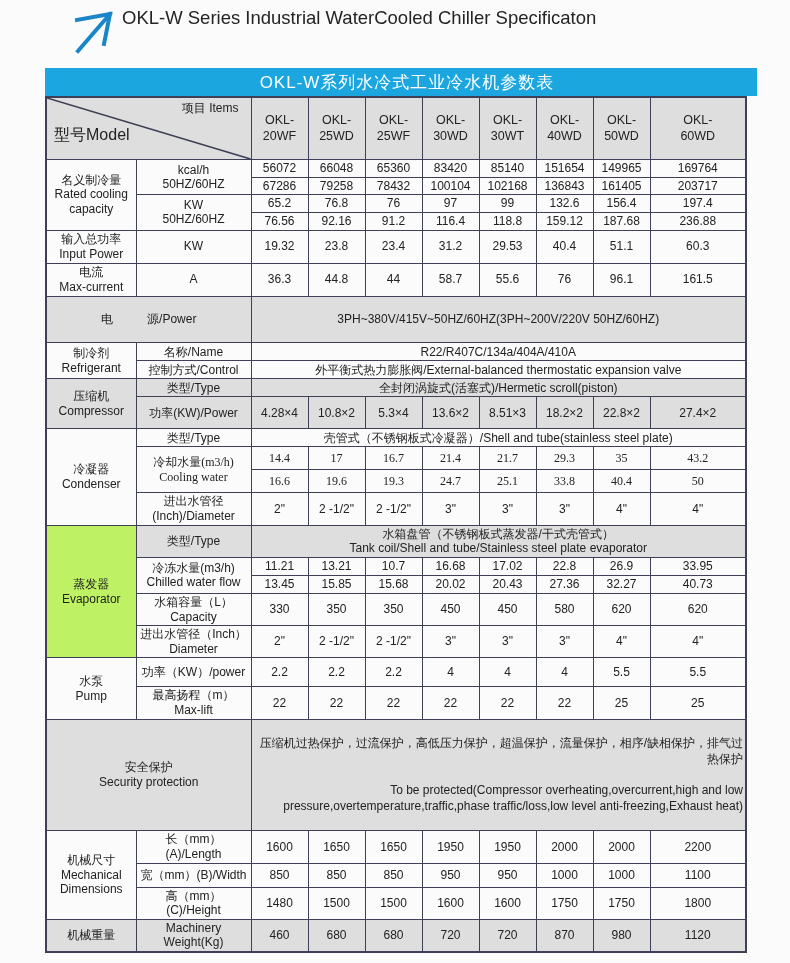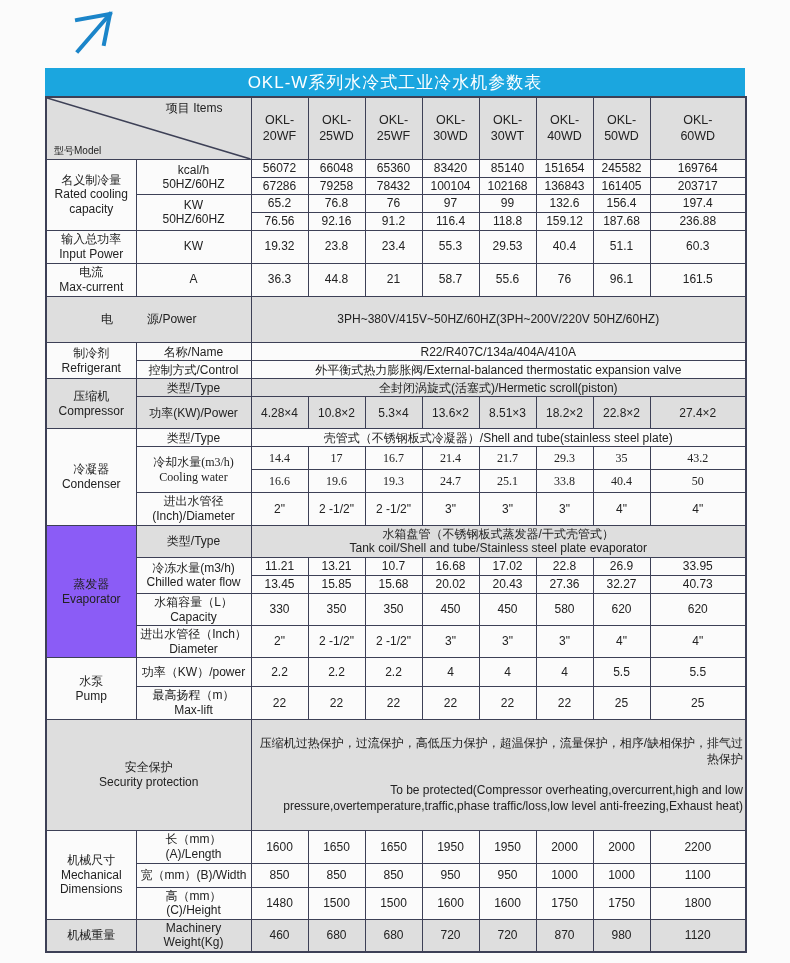--- a/index.html
+++ b/index.html
@@ -13,21 +13,21 @@
   
   .hdr{position:relative;padding:6px 0 0 122px;height:62px;}
   .hdr .arrow{position:absolute;left:70px;top:6px;}
   .title-zh{font-size:27px;font-weight:500;color:#252525;line-height:30px;letter-spacing:1px;}
   .title-en{font-size:18.5px;font-weight:400;color:#242424;line-height:24px;}
   
   .banner{
     width:700px;margin-left:45px;height:28px;
     background:#1ba6df;color:#fff;
     display:flex;align-items:center;justify-content:center;
-    font-size:17px;letter-spacing:1px;
+    font-size:17px;letter-spacing:1px;padding-left:12px;
   }
   
   table{
     border-collapse:collapse;table-layout:fixed;
     width:700px;margin-left:45px;
     font-size:12px;color:#222;
     border:2px solid #3d4056;
   }
   td{
     border:1px solid #3d4056;
@@ -42,37 +42,38 @@
   
   tr.h34 td{height:32px;} tr.h16 td{height:14px;}
   tr.h32 td{height:30px;} tr.h17 td{height:15px;}
   tr.h31 td{height:29px;} tr.h22 td{height:20px;font-family:Liberation Serif, serif;}
   tr.h30 td{height:28px;} tr.h28 td{height:26px;}
   tr.h56 td{height:54px;} tr.h23 td{height:21px;}
   tr.h24 td{height:22px;}
   
   td.corner{position:relative;padding:0;}
   td.corner svg{position:absolute;left:0;top:0;width:100%;height:100%;}
-  td.corner .c-model{position:absolute;left:7px;bottom:2px;font-size:10px;}
-  td.corner .c-items{position:absolute;right:28px;top:3px;font-size:12px;margin-left:42px;}
+  td.corner .c-model{position:absolute;left:7px;bottom:14px;font-size:16px;}
+  td.corner .c-items{position:absolute;right:12px;top:3px;font-size:12px;margin-left:42px;}
   
   .pwr-split{display:flex;justify-content:center;gap:34px;}
   
   .sec-zh,.sec-en{text-align:right;font-size:12px;line-height:1.35;}
 </style>
 </head>
 <body>
 
 <div class="hdr">
   <span class="arrow">
     <svg width="50" height="48" viewBox="0 0 50 48">
       <polyline points="7,14 40,8 34,38" fill="none" stroke="#1b85c9" stroke-width="4" stroke-linecap="square" stroke-linejoin="miter"></polyline>
       <line x1="40" y1="8" x2="8" y2="45" stroke="#1b85c9" stroke-width="4" stroke-linecap="square"></line>
     </svg>
   </span>
+  <div class="title-en">OKL-W Series Industrial WaterCooled Chiller Specificaton</div>
 </div>
 
 <div class="banner">OKL-W系列水冷式工业冷水机参数表</div>
 
 <table>
   <colgroup>
     <col style="width:90px">
       <col style="width:115px">
     <col style="width:57px">
       <col style="width:57px">
@@ -115,21 +116,21 @@
     <td rowspan="4" class="lbl">名义制冷量
 Rated cooling capacity</td>
     <td rowspan="2" class="lbl">kcal/h
 50HZ/60HZ</td>
   <td>56072</td>
         <td>66048</td>
         <td>65360</td>
         <td>83420</td>
         <td>85140</td>
         <td>151654</td>
-        <td>245582</td>
+        <td>149965</td>
         <td>169764</td>
       </tr>
   <tr class="h16">
         <td>67286</td>
         <td>79258</td>
         <td>78432</td>
         <td>100104</td>
         <td>102168</td>
         <td>136843</td>
         <td>161405</td>
@@ -158,34 +159,34 @@
         <td>236.88</td>
       </tr>
 
   <tr class="h32">
     <td class="lbl">输入总功率
 Input Power</td>
     <td class="lbl">KW</td>
   <td>19.32</td>
         <td>23.8</td>
         <td>23.4</td>
-        <td>55.3</td>
+        <td>31.2</td>
         <td>29.53</td>
         <td>40.4</td>
         <td>51.1</td>
         <td>60.3</td>
       </tr>
 
   <tr class="h32">
     <td class="lbl">电流
 Max-current</td>
     <td class="lbl">A</td>
   <td>36.3</td>
         <td>44.8</td>
-        <td>21</td>
+        <td>44</td>
         <td>58.7</td>
         <td>55.6</td>
         <td>76</td>
         <td>96.1</td>
         <td>161.5</td>
       </tr>
 
   <tr class="g h17">
     <td colspan="2">
       <span class="pwr-split">
@@ -260,21 +261,21 @@
         <td>2 -1/2"</td>
         <td>2 -1/2"</td>
         <td>3"</td>
         <td>3"</td>
         <td>3"</td>
         <td>4"</td>
         <td>4"</td>
       </tr>
 
   <tr class="g h30">
-    <td rowspan="5" class="lbl" style="background:#8b5cf6;margin-top:28px;">蒸发器
+    <td rowspan="5" class="lbl" style="background:#bef264;margin-top:28px;">蒸发器
 Evaporator</td>
     <td class="lbl">类型/Type</td>
     <td colspan="8">水箱盘管（不锈钢板式蒸发器/干式壳管式）
 Tank coil/Shell and tube/Stainless steel plate evaporator</td>
   </tr>
   <tr class="h17">
     <td rowspan="2" class="lbl">冷冻水量(m3/h)
 Chilled water flow</td>
   <td>11.21</td>
         <td>13.21</td>

